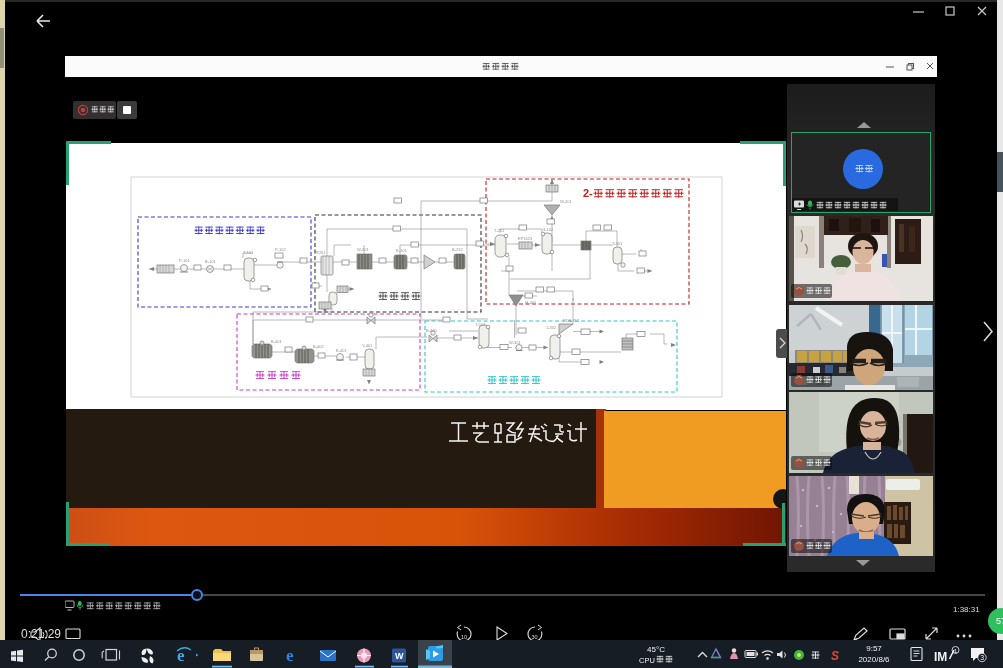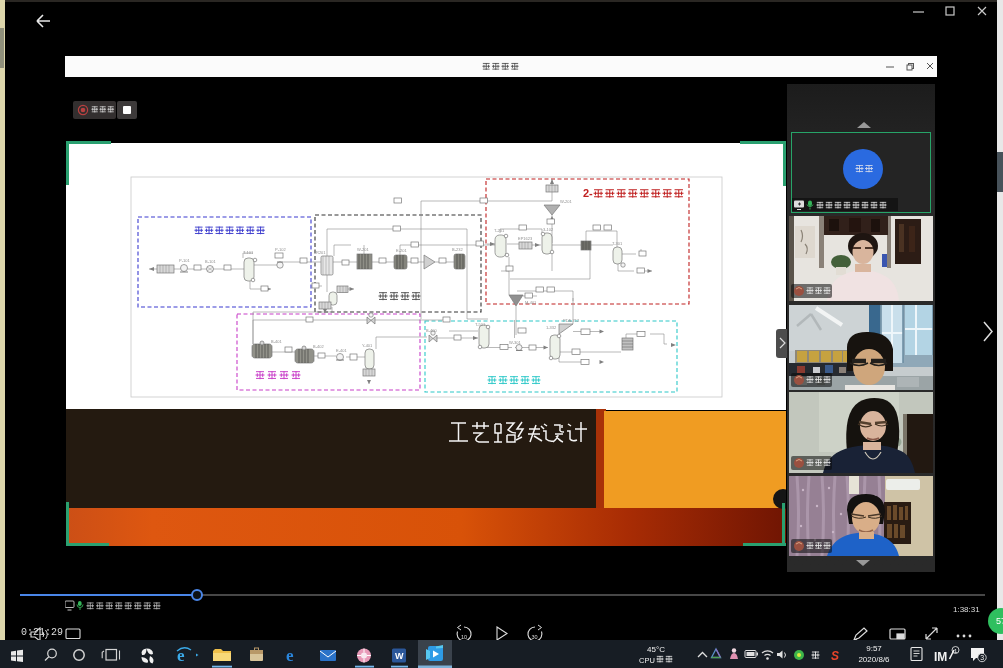--- a/index.html
+++ b/index.html
@@ -522,21 +522,21 @@
     <path d="M2 1l5 5-5 5" stroke="#ddd" stroke-width="1.2" fill="none"></path>
   </svg>
 
 <svg class="ab" style="left:982px;top:321px" width="12" height="21" viewBox="0 0 12 21">
     <path d="M2 1l8 9.5-8 9.5" stroke="#ddd" stroke-width="1.5" fill="none"></path>
   </svg>
 
 <div class="ab" style="left:20px;top:594px;width:177px;height:2px;background:#4a86e8;"></div>
 <div class="ab" style="left:197px;top:594px;width:788px;height:2px;background:#474747;"></div>
 <div class="ab" style="left:191px;top:589px;width:12px;height:12px;border-radius:50%;background:#0d1013;border:2px solid #4a86e8;box-sizing:border-box;"></div>
-<div class="ab" style="left:21px;top:627px;color:#ddd;font-size:10px;font-family:Liberation Mono, monospace;">0:21:29</div>
+<div class="ab" style="left:21px;top:627px;color:#ddd;font-size:12px;">0:21:29</div>
 <div class="ab" style="left:953px;top:605px;color:#ddd;font-size:8px;">1:38:31</div>
 
 <div class="ab" style="left:988px;top:608px;width:26px;height:26px;border-radius:50%;background:#2fbf5f;color:#fff;font-size:9px;text-align:center;line-height:26px;">57</div>
 
 <svg class="ab" style="left:65px;top:600px" width="105" height="12" viewBox="0 0 105 12">
 <rect x="0" y="1" width="9" height="6.5" rx="1" fill="none" stroke="#c9c9c9" stroke-width="0.9"></rect>
     <path d="M2.5 10h4" stroke="#c9c9c9"></path>
 <rect x="13" y="1" width="3.6" height="5" rx="1.8" fill="#35b559"></rect>
     <path d="M12 4.5a3 3 0 0 0 6 0M15 7.5v2.5" stroke="#35b559" fill="none" stroke-width="0.9"></path>
 <g color="#b9b9b9">

